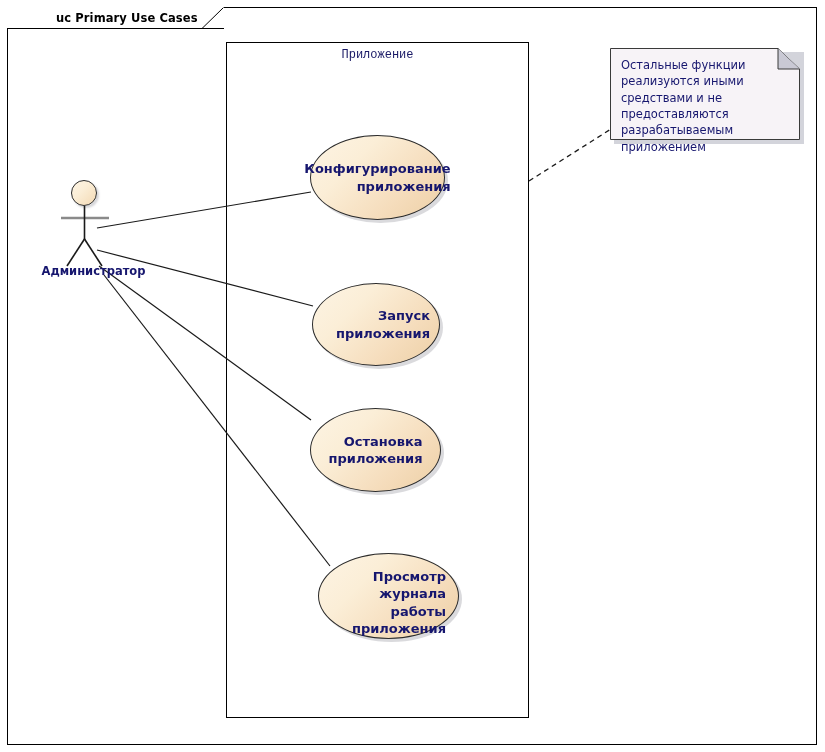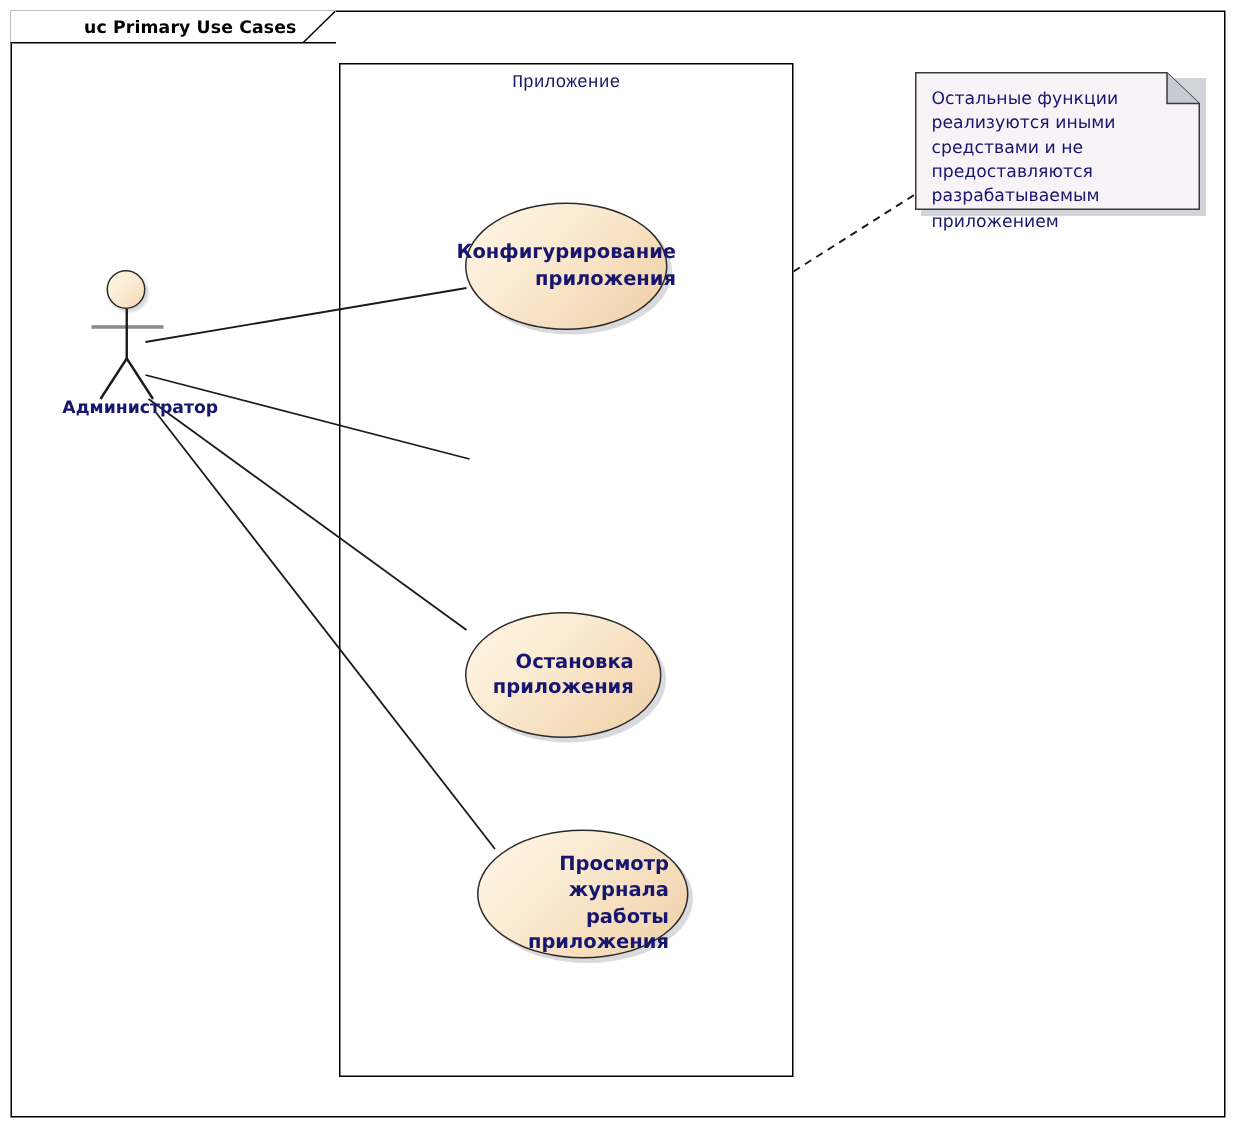--- a/index.html
+++ b/index.html
@@ -246,20 +246,26 @@
   </div>
 
   <div class="use-case" style="left:310px; top:135px; width:135px; height:85px;">
     <div class="uc-shadow"></div>
     <div class="uc-body">
       <span class="uc-label">Конфигурирование
 приложения</span>
     </div>
   </div>
 
+  <div class="use-case" style="left:312px; top:283px; width:128px; height:83px;">
+    <div class="uc-shadow"></div>
+    <div class="uc-body">
+      <span class="uc-label" style="padding:0 9px;">Запуск приложения</span>
+    </div>
+  </div>
 
   <div class="use-case" style="left:310px; top:408px; width:131px; height:84px;">
     <div class="uc-shadow"></div>
     <div class="uc-body">
       <span class="uc-label">Остановка
 приложения</span>
     </div>
   </div>
 
   <div class="use-case" style="left:318px; top:553px; width:141px; height:86px;">

